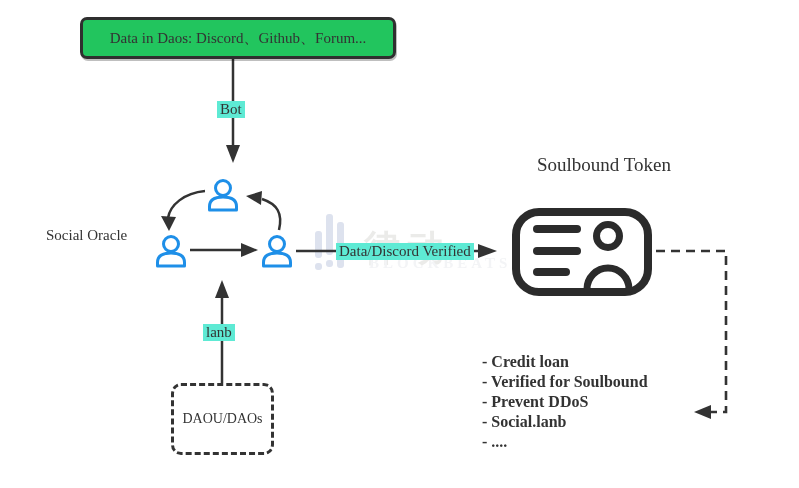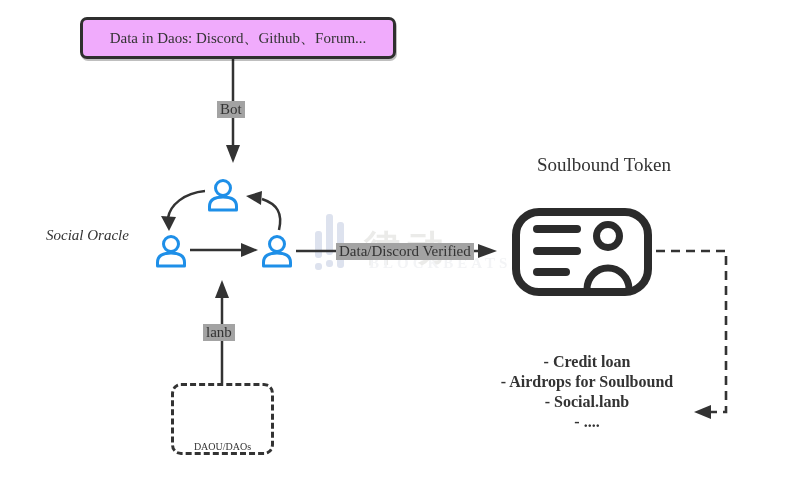--- a/index.html
+++ b/index.html
@@ -8,31 +8,31 @@
   .layer{position:absolute;left:0;top:0;width:799px;height:488px;}
   
   .wm-bar{position:absolute;background:var(--wm-bars,#dde2ee);border-radius:3px;}
   .wm-cn{position:absolute;left:364px;top:220px;font-size:36px;font-weight:bold;
          color:var(--wm-cn,#ebebe9);letter-spacing:8px;line-height:56px;}
   .wm-en{position:absolute;left:369px;top:255px;font-size:15px;font-weight:bold;
          color:var(--wm-en,#f3f4f6);letter-spacing:4px;}
   
   .top-box{position:absolute;left:80px;top:17px;width:310px;height:36px;border:3px solid #2f2f2f;
            border-radius:7px;display:flex;align-items:center;justify-content:center;
-           font-size:15px;background:#f0abfc;box-shadow:1px 2px 0 rgba(0,0,0,0.25);}
+           font-size:15px;background:#22c55e;box-shadow:1px 2px 0 rgba(0,0,0,0.25);}
   .daou-box{position:absolute;left:171px;top:383px;width:97px;height:66px;border:3px dashed #333;
-            border-radius:10px;display:flex;align-items:flex-end;justify-content:center;
-            font-size:10px;background:transparent;}
+            border-radius:10px;display:flex;align-items:center;justify-content:center;
+            font-size:14px;background:transparent;}
   
   .lbl{position:absolute;font-size:15px;color:#333;white-space:nowrap;}
-  .on-line{background:#a3a3a3;padding:0 3px;}
+  .on-line{background:#5eead4;padding:0 3px;}
   
   .benefits{position:absolute;left:482px;top:352px;width:210px;font-size:16px;font-weight:bold;
             line-height:20px;color:#333;}
-  .benefits div{white-space:nowrap;text-align:center;}
+  .benefits div{white-space:nowrap;}
   svg{position:absolute;left:0;top:0;}
   .arrow{stroke:#333;stroke-width:2.5;fill:none;}
   .arrow-head{fill:#333;stroke:none;}
   .dashed{stroke:#333;stroke-width:2.6;fill:none;stroke-dasharray:9 6;}
   .person{stroke:var(--person-blue,#1e8fe8);stroke-width:3;fill:#fff;stroke-linejoin:round;}
   .card{stroke:var(--card-dark,#2b2b2b);fill:none;stroke-linecap:round;}
 </style>
 </head>
 <body>
 
@@ -104,30 +104,31 @@
       <path d="M 587,289 A 21,21 0 0 1 629,289" class="card" style="stroke-width:7;"></path>
     </g>
   </svg>
 
   <div class="layer" style="pointer-events:none;">
     <div class="top-box">
       <span>Data in Daos: Discord、Github、Forum...</span>
     </div>
 
     <div class="lbl on-line" style="left:217px;top:101px;">Bot</div>
-    <div class="lbl" style="left:46px;top:227px;font-style:italic;">Social Oracle</div>
+    <div class="lbl" style="left:46px;top:227px;">Social Oracle</div>
     <div class="lbl on-line" style="left:203px;top:324px;">lanb</div>
     <div class="lbl on-line" style="left:336px;top:243px;">Data/Discord Verified</div>
     <div class="lbl" style="left:537px;top:154px;font-size:19px;">Soulbound Token</div>
 
     <div class="daou-box">
       <span>DAOU/DAOs</span>
     </div>
 
     <div class="benefits">
       <div>- Credit loan</div>
-      <div>- Airdrops for Soulbound</div>
+      <div>- Verified for Soulbound</div>
+      <div>- Prevent DDoS</div>
       <div>- Social.lanb</div>
       <div>- ....</div>
     </div>
   </div>
 
 </div>
 
 </body></html>

